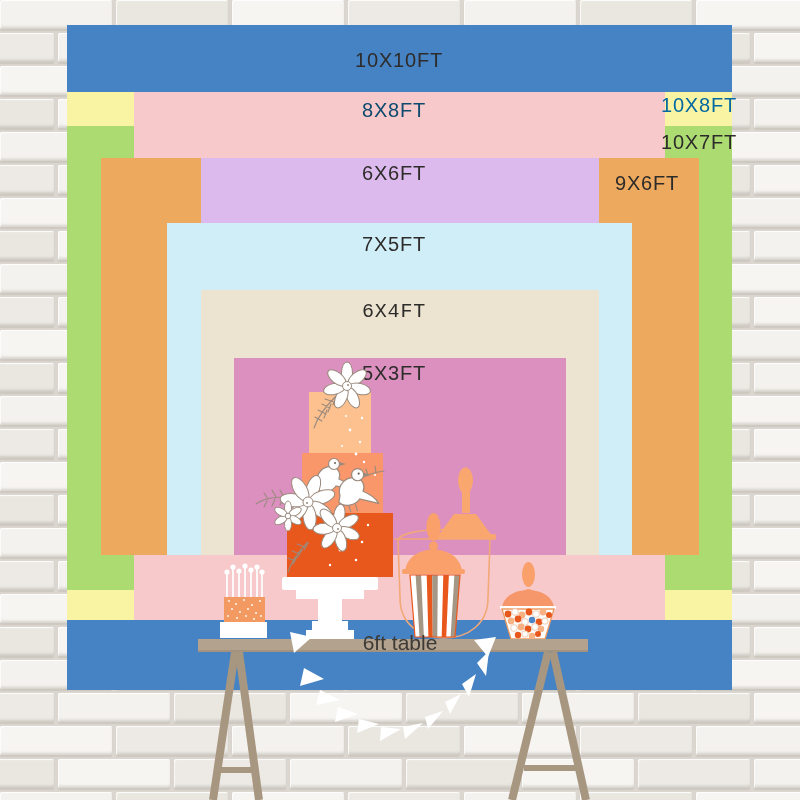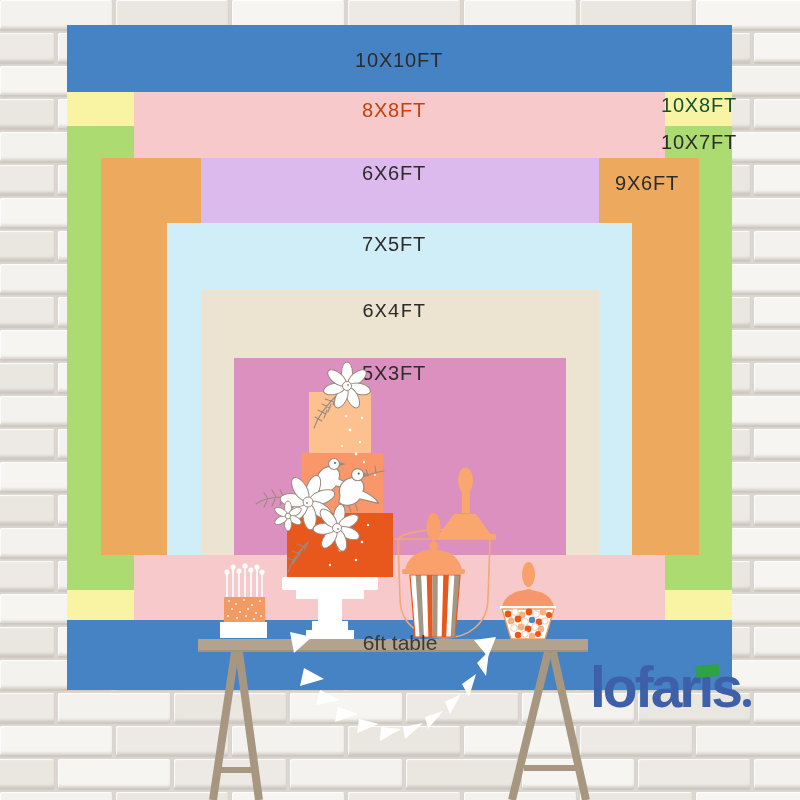--- a/index.html
+++ b/index.html
@@ -223,23 +223,23 @@
       <div class="layer" style="left: 134px; top: 92px; width: 531px; height: 528px; background: rgb(247, 201, 203);"></div>
       <div class="layer" style="left: 101px; top: 158px; width: 598px; height: 397px; background: rgb(237, 169, 94);"></div>
       <div class="layer" style="left: 201px; top: 158px; width: 398px; height: 397px; background: rgb(221, 186, 238);"></div>
       <div class="layer" style="left: 167px; top: 223px; width: 465px; height: 332px; background: rgb(207, 238, 248);"></div>
       <div class="layer" style="left: 201px; top: 290px; width: 398px; height: 265px; background: rgb(236, 228, 209);"></div>
       <div class="layer" style="left: 234px; top: 358px; width: 332px; height: 197px; background: rgb(219, 144, 191);"></div>
     </div>
 
   <div id="labels">
       <div class="size-label" style="left: 399px; top: 60px; color: rgb(46, 44, 42);">10X10FT</div>
-      <div class="size-label" style="left: 699px; top: 105px; color: #14532d;">10X8FT</div>
+      <div class="size-label" style="left: 699px; top: 105px; color: #0369a1;">10X8FT</div>
       <div class="size-label" style="left: 699px; top: 142px; color: rgb(46, 44, 42);">10X7FT</div>
-      <div class="size-label" style="left: 394px; top: 110px; color: #c2410c;">8X8FT</div>
+      <div class="size-label" style="left: 394px; top: 110px; color: #0c4a6e;">8X8FT</div>
       <div class="size-label" style="left: 647px; top: 183px; color: rgb(46, 44, 42);">9X6FT</div>
       <div class="size-label" style="left: 394px; top: 173px; color: rgb(46, 44, 42);">6X6FT</div>
       <div class="size-label" style="left: 394px; top: 244px; color: rgb(46, 44, 42);">7X5FT</div>
       <div class="size-label" style="left: 394px; top: 311px; color: rgb(46, 44, 42); font-family: Liberation Mono, monospace;">6X4FT</div>
       <div class="size-label" style="left: 394px; top: 373px; color: rgb(46, 44, 42);">5X3FT</div>
     </div>
 
   <svg class="scene-svg" viewBox="0 0 480 450">
 
     <g>
@@ -472,18 +472,14 @@
       <polygon points="241,377 261,379 240,391"></polygon>
       <polygon points="263,377 283,373 265,389"></polygon>
       <polygon points="285,367 303,361 288,379"></polygon>
       <polygon points="305,352 321,344 310,364"></polygon>
       <polygon points="322,334 336,324 329,347"></polygon>
       <polygon points="337,313 349,301 346,326"></polygon>
       <polygon points="334,290 356,287 348,307"></polygon>
     </g>
   </svg>
 
-  <div class="logo">
-    <span class="logo-text" style="color: rgb(62, 96, 169);">lofaris</span><span class="logo-dot" style="background: rgb(62, 96, 169);"></span>
-    <span class="logo-flag" style="background: rgb(46, 163, 68);"></span>
-  </div>
 
 </div>
 
 </body></html>

